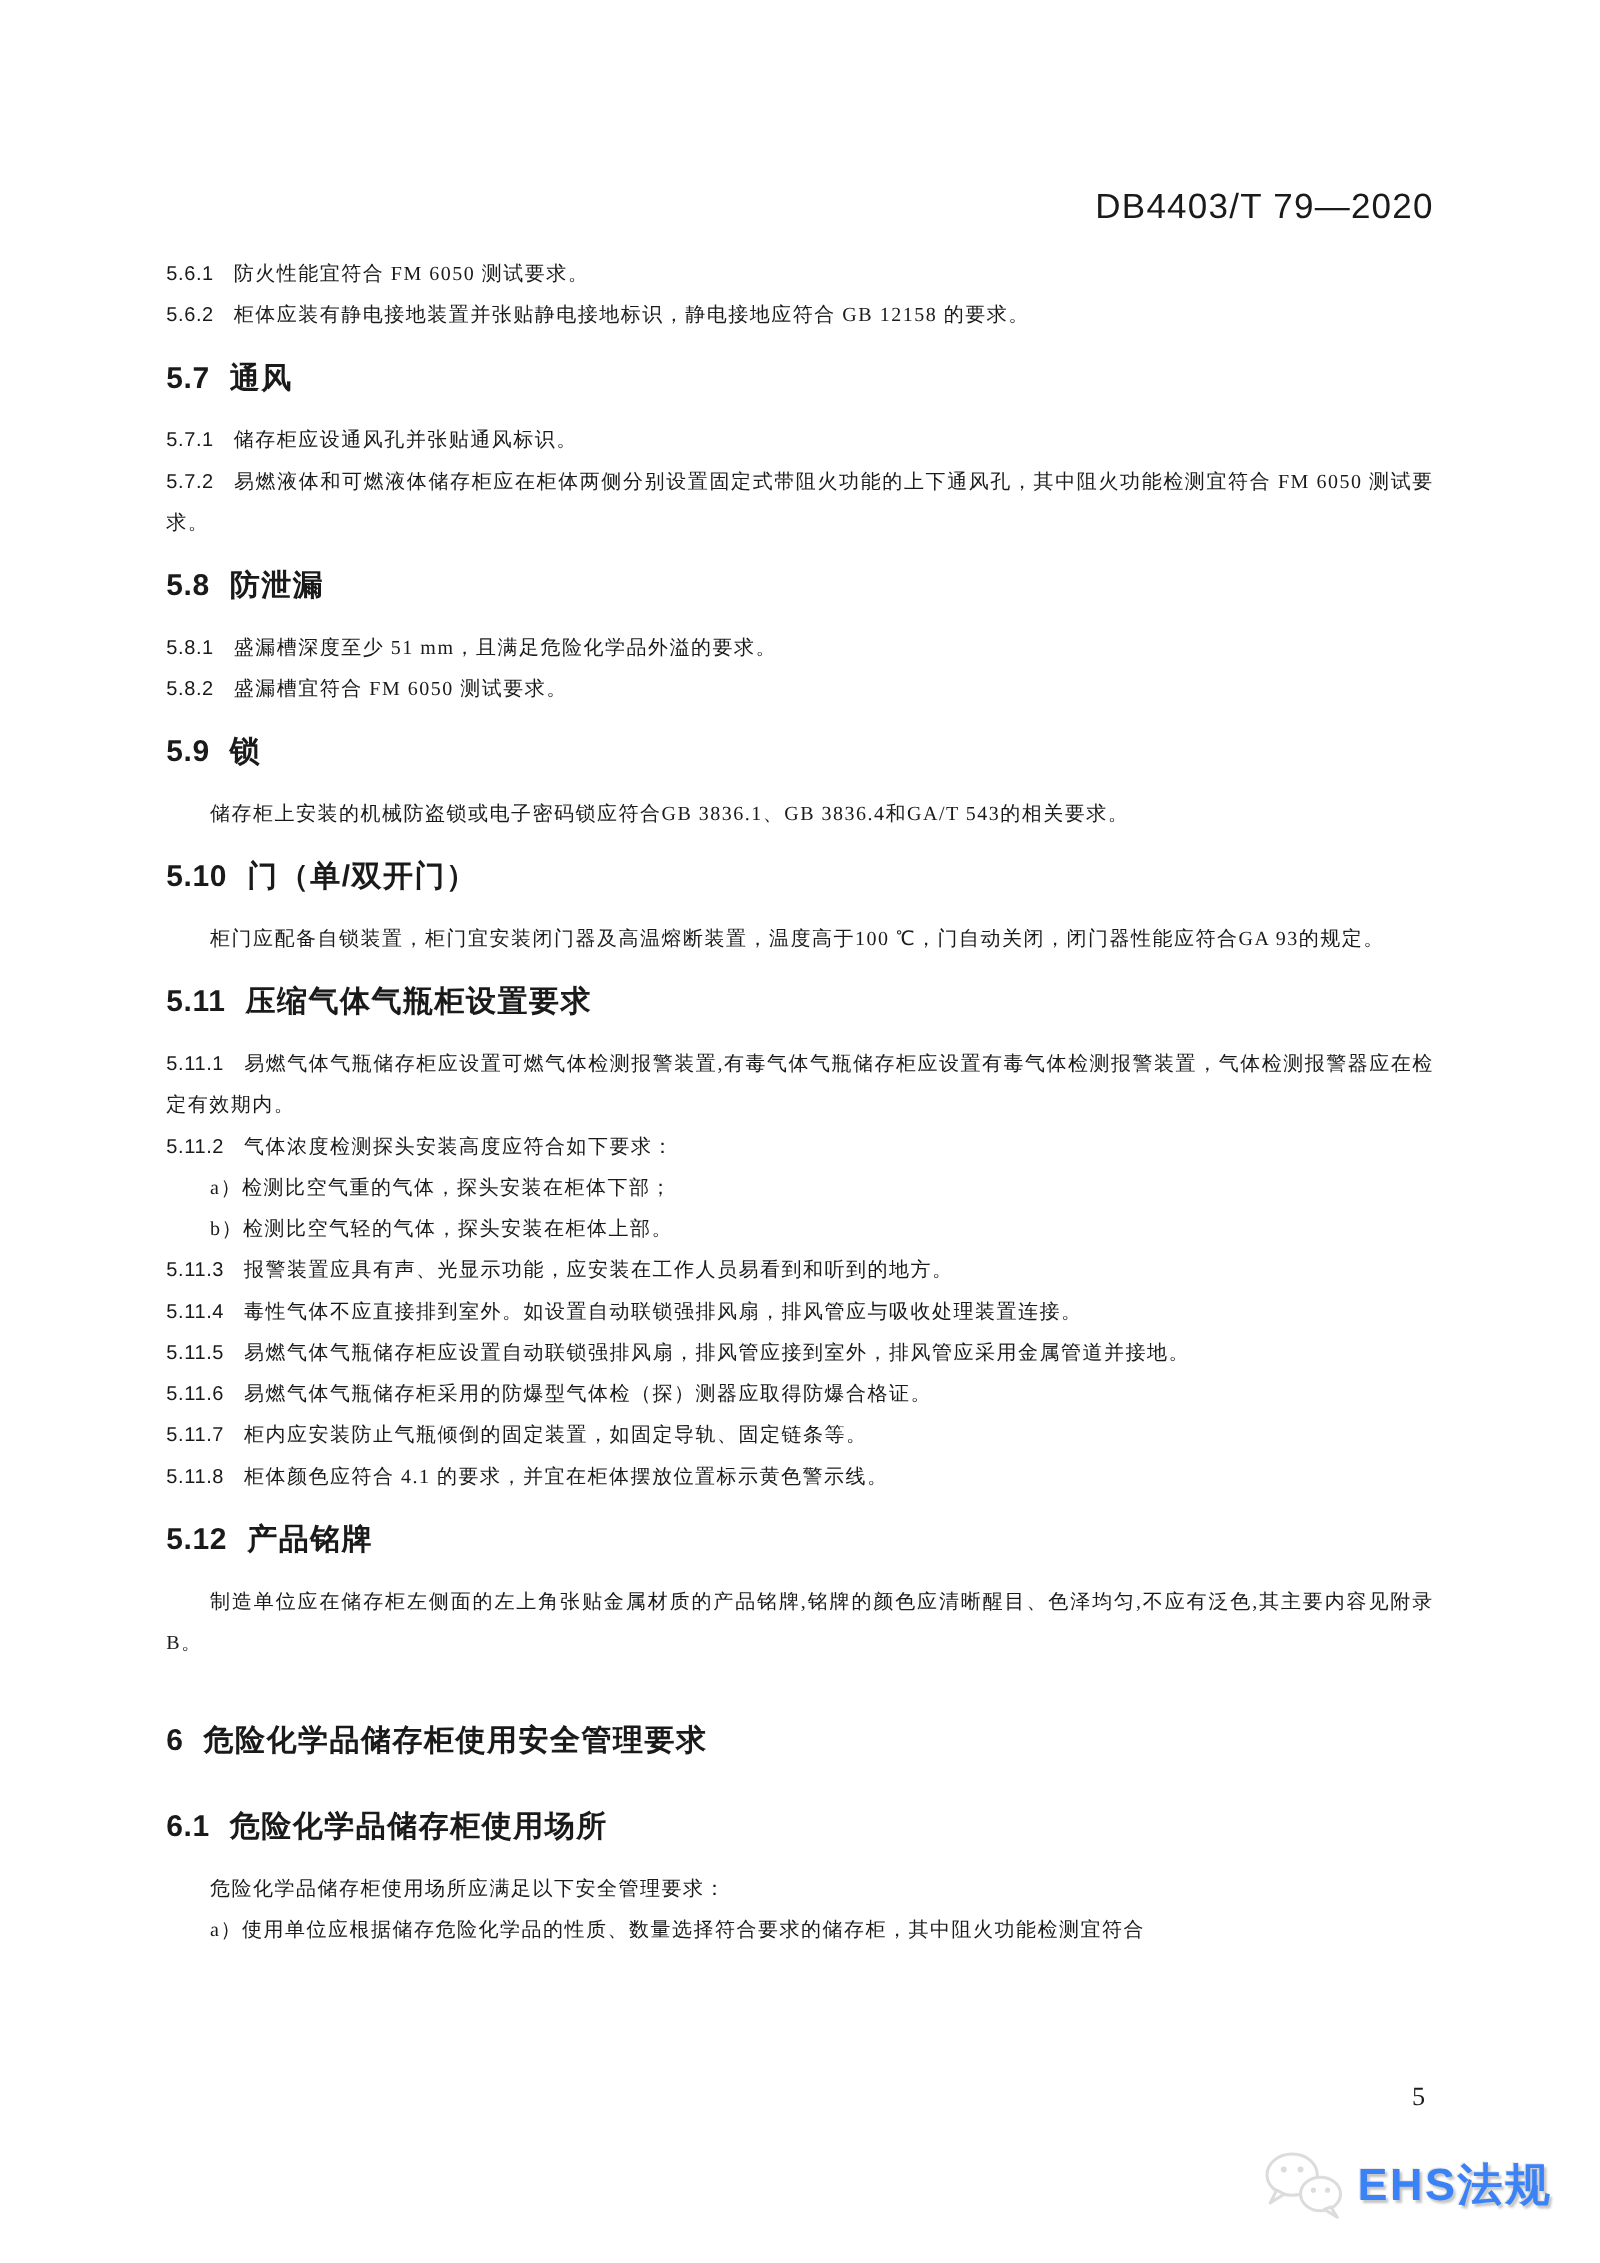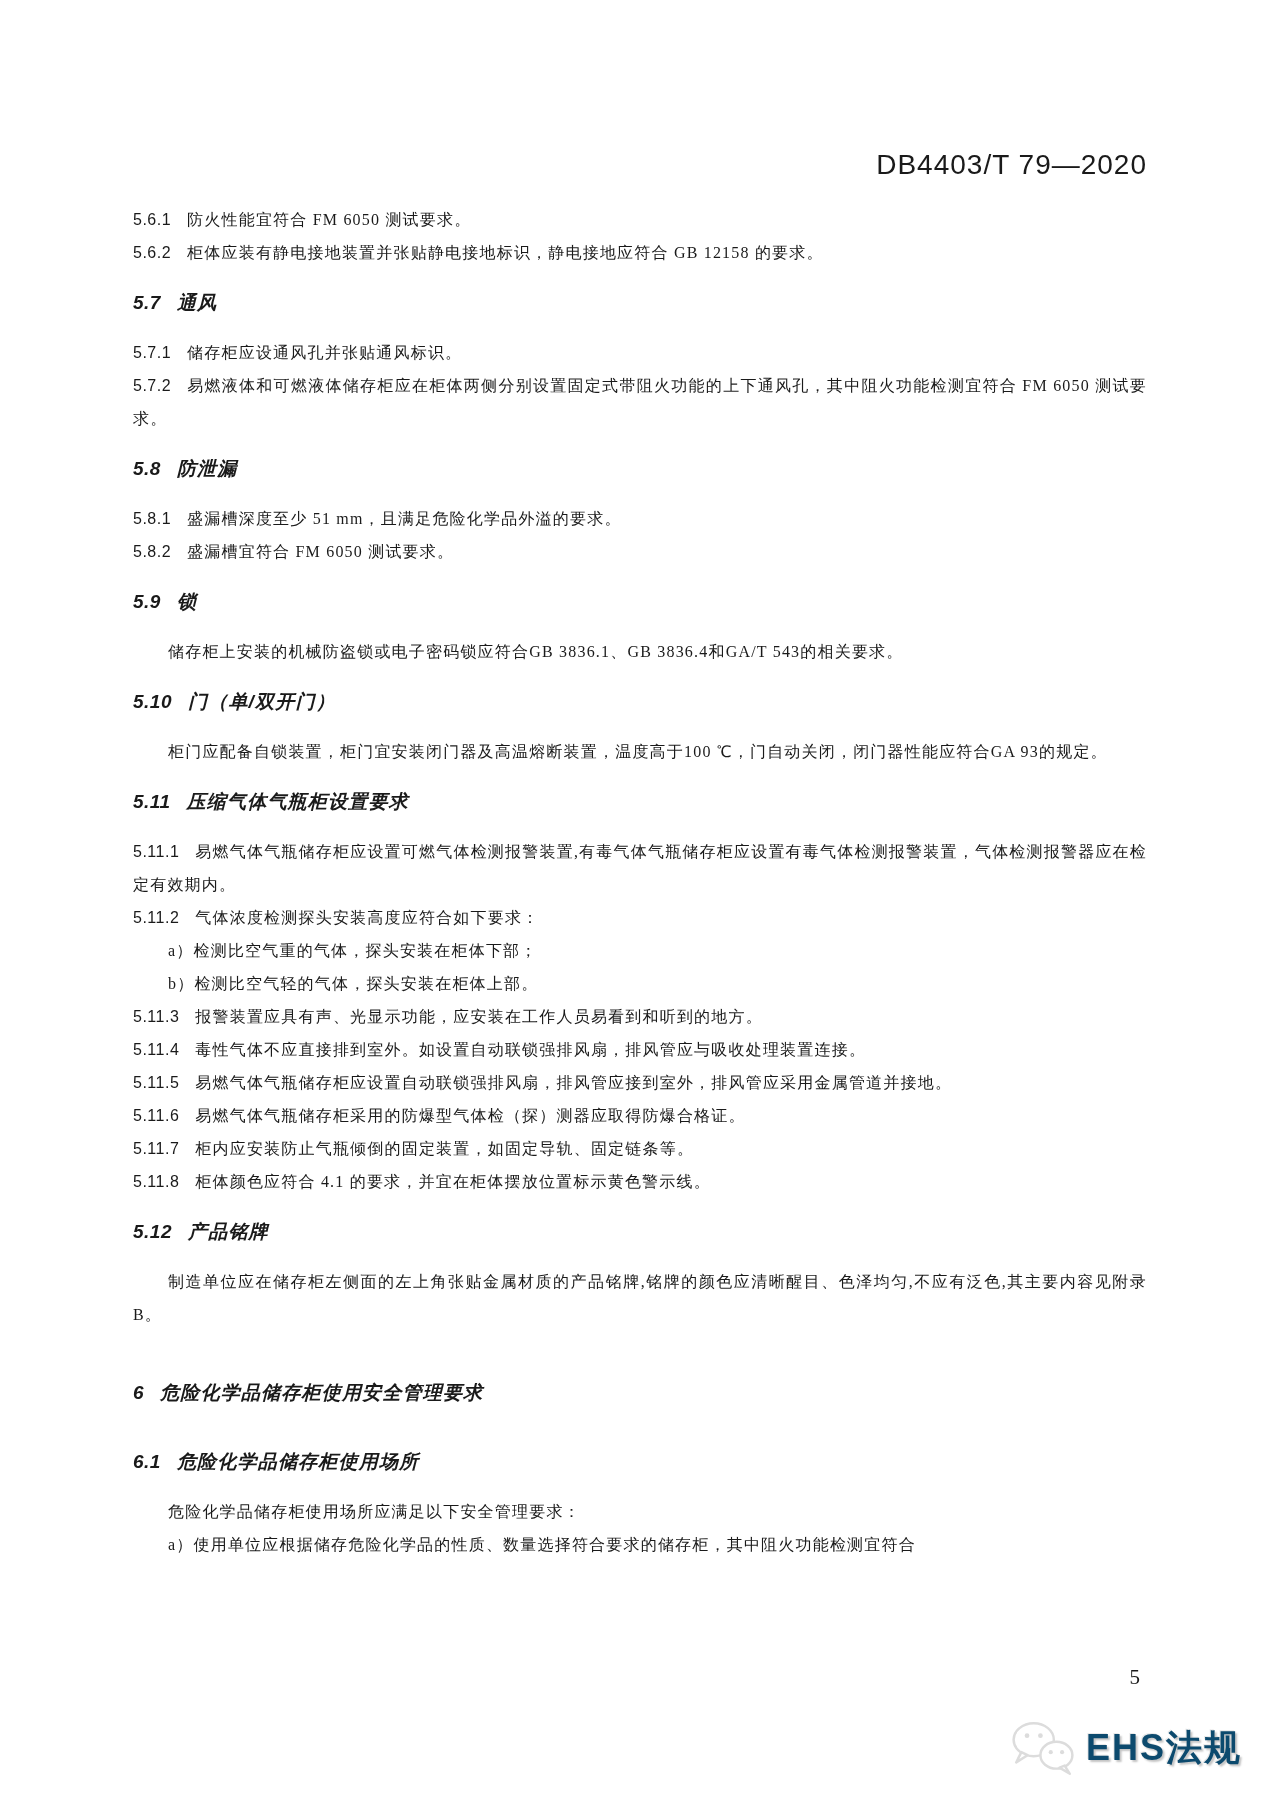--- a/index.html
+++ b/index.html
@@ -31,26 +31,25 @@
     letter-spacing: 1.2px;
     text-align: justify;
   }
   .num {
     font-family: "Liberation Sans", sans-serif;
     letter-spacing: 0.5px;
     margin-right: 16px;
     white-space: nowrap;
   }
   h2.chapter, h3.sec {
-    font-size: 19px;
+    font-size: 24px;
     line-height: 33px;
     font-weight: bold;
     font-family: "Liberation Sans", sans-serif;
     letter-spacing: 1.2px;
-    font-style: italic;
   }
   h3.sec { margin: 17px 0; }
   h2.chapter { margin: 45px 0 36px 0; }
   h2.chapter .num, h3.sec .num { font-weight: bold; }
 
   .para-indent { text-indent: 35px; }
   .list-item { padding-left: 35px; }
 
   .page-number {
     position: absolute;
@@ -67,21 +66,21 @@
     right: 38px;
     display: flex;
     align-items: center;
     gap: 10px;
   }
   .watermark-label {
     font-family: "Liberation Sans", sans-serif;
     font-size: 36px;
     font-weight: bold;
     letter-spacing: 2px;
-    color: #0c4a6e;
+    color: #3b82f6;
     text-shadow: 2px 2px 2px #c4c4c4, -1px -1px 0 #e9e9e9;
   }
   .wechat-icon svg { display: block; }
 </style>
 </head>
 <body>
 
 <div class="page">
   <div class="content">
 

